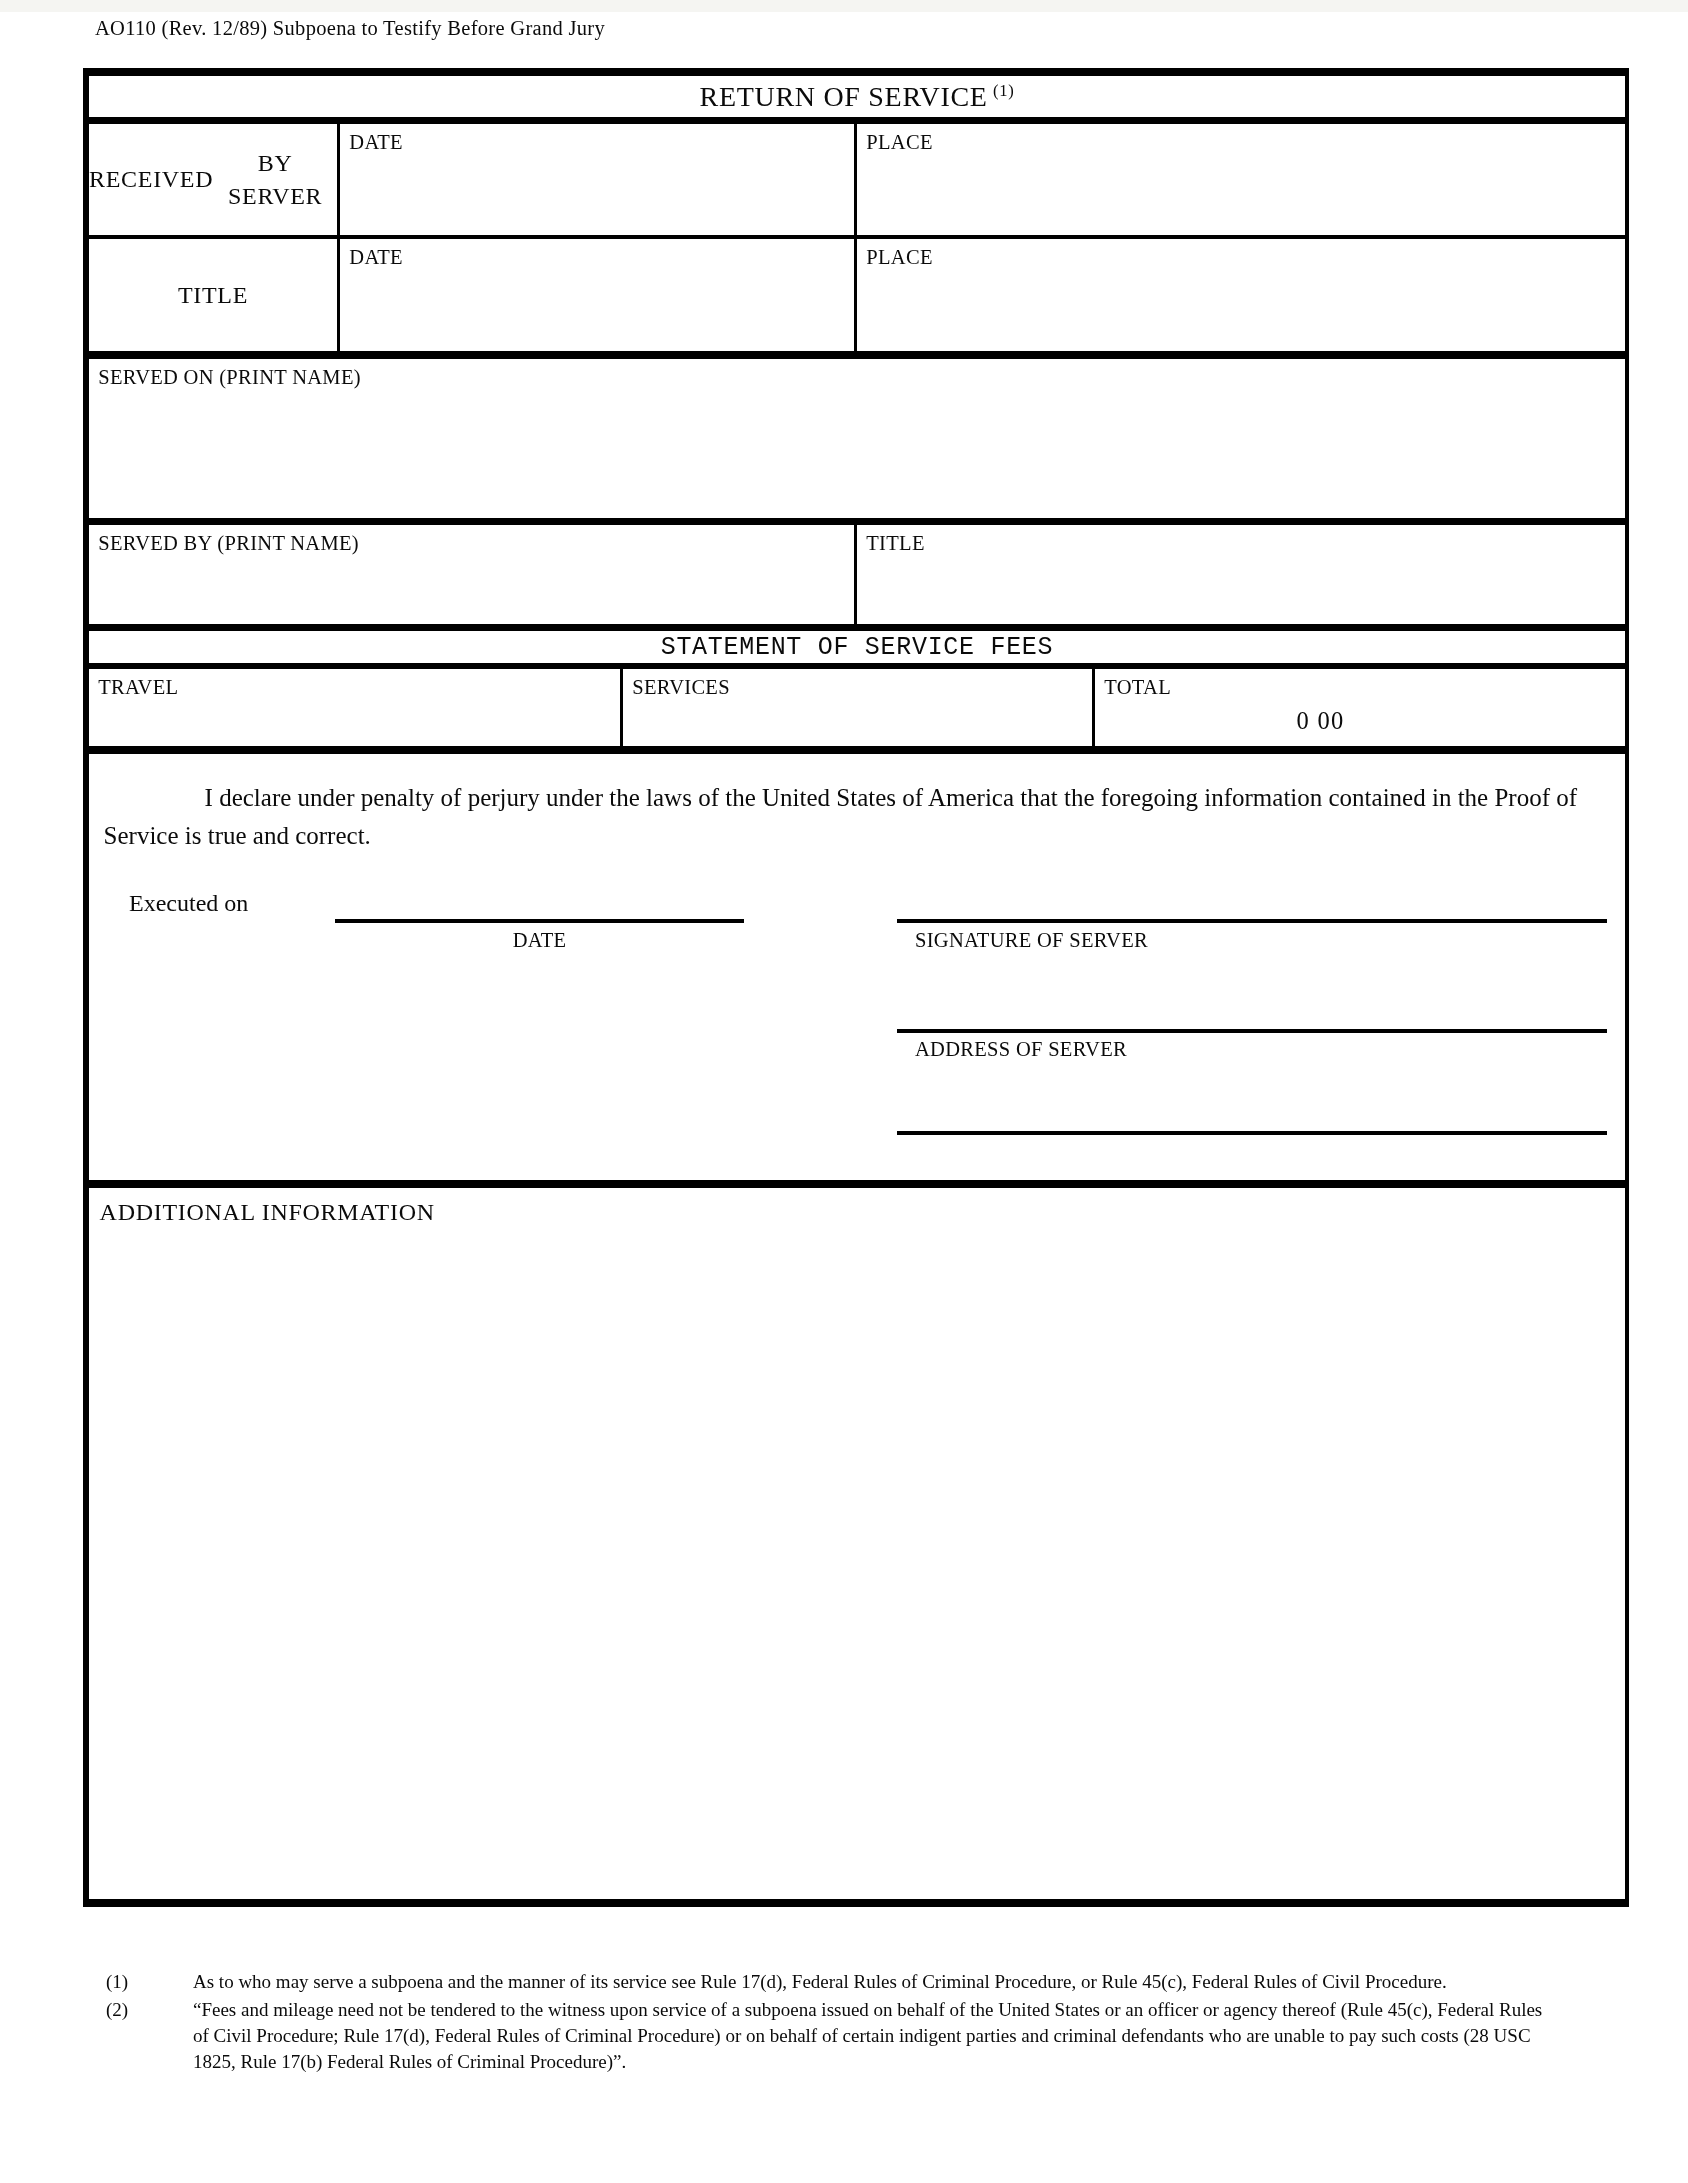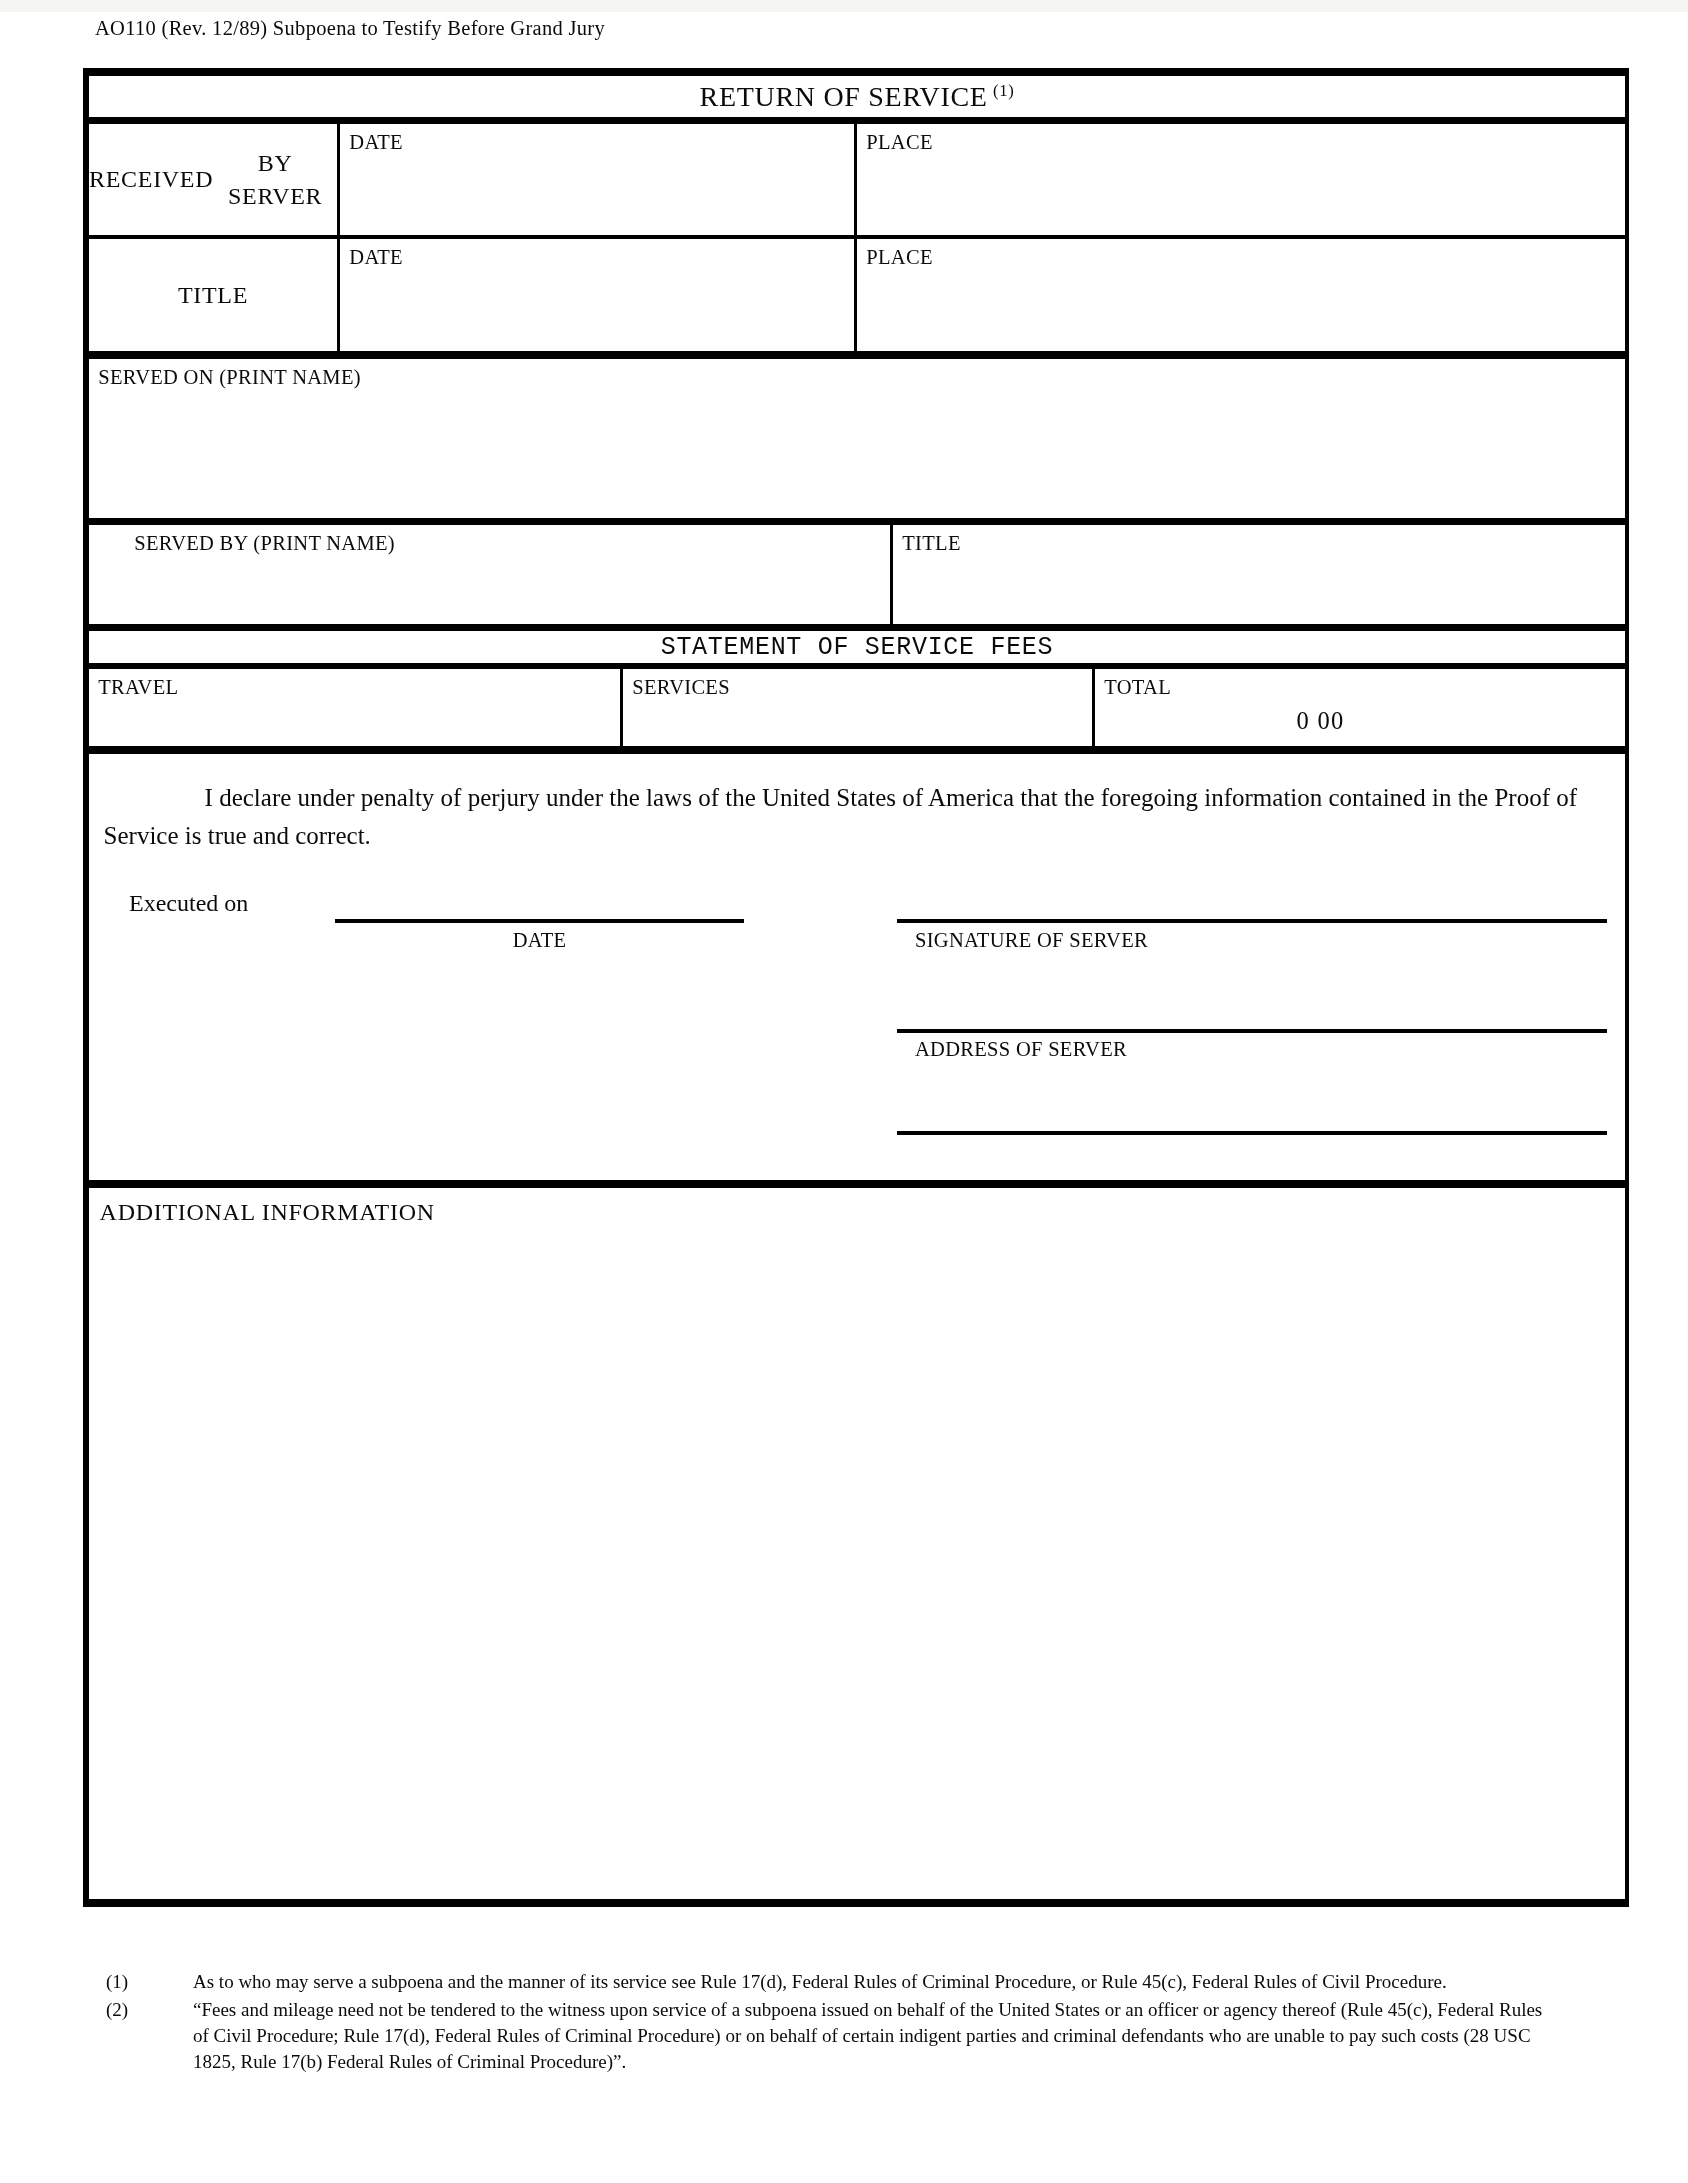--- a/index.html
+++ b/index.html
@@ -15,21 +15,21 @@
   }
   .row{position:relative;box-sizing:border-box;display:flex;align-items:stretch;}
   .bb7{border-bottom:4.6px solid #000;} .bb9{border-bottom:6px solid #000;}
   .bb11{border-bottom:7.3px solid #000;} .bb13{border-bottom:8.6px solid #000;}
   .row-title{height:48px;justify-content:center;align-items:center;}
   .sec-title{font-size:28px;letter-spacing:0.7px;}
   .sec-title sup{font-size:16.6px;vertical-align:9.3px;margin-left:5.3px;}
   .row-received{height:115px;}
   .row-served{height:120px;}
   .row-served-on{height:166px;display:block;}
-  .row-served-by{height:106px;padding-left:36px;}
+  .row-served-by{height:106px;}
   .row-fees-title{height:38px;justify-content:center;align-items:center;font-family:Liberation Mono, monospace;}
   .fees-title{font-size:25px;letter-spacing:0.7px;}
   .row-fees{height:85px;}
   .row-decl-title{height:46px;justify-content:center;align-items:center;}
   .decl-title{font-size:25px;letter-spacing:0.7px;}
   .decl-title sup{font-size:16px;vertical-align:8px;margin-left:5.3px;}
   .row-decl{height:434px;display:block;}
   .row-addl{height:711px;display:block;}
   .cell{position:relative;box-sizing:border-box;padding:6.6px 0 0 9.3px;}
   .vl{border-left:3.3px solid #000;}

